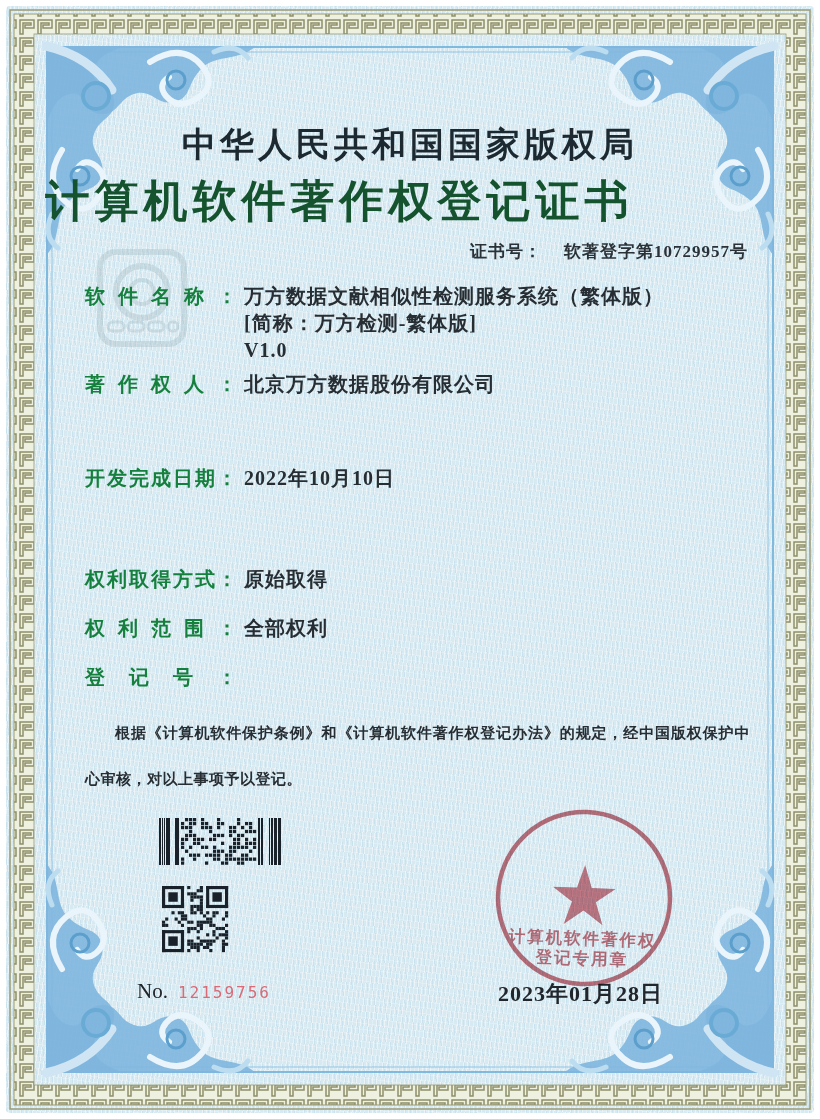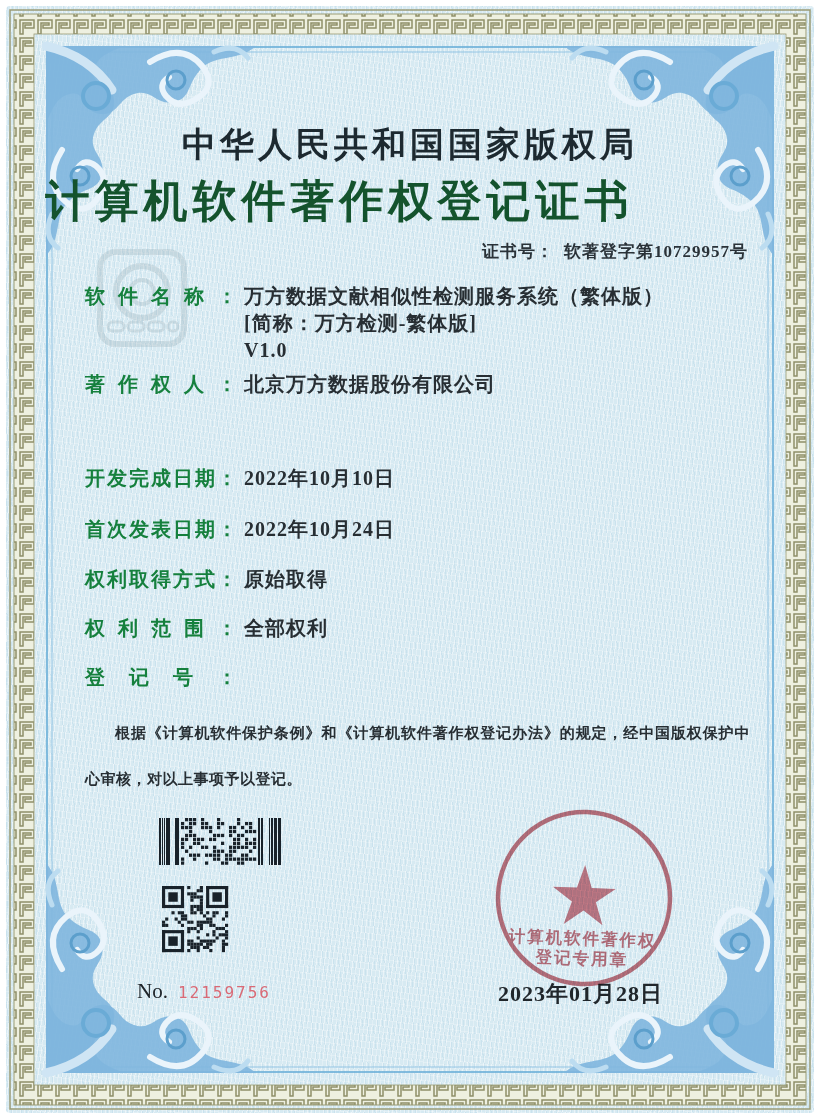--- a/index.html
+++ b/index.html
@@ -13,21 +13,21 @@
            repeating-linear-gradient(8deg, rgba(255,255,255,0.25) 0 1px, rgba(255,255,255,0) 1px 6px);
          border-radius:4px;}
   svg.deco{position:absolute;left:0;top:0;z-index:2;}
   .content{position:absolute;left:0;top:0;width:820px;height:1119px;z-index:3;}
   .authority{position:absolute;left:0;top:122px;width:820px;text-align:center;
              font-size:34px;font-weight:bold;color:#1d2930;letter-spacing:4px;}
   .cert-title{position:absolute;left:0;top:172px;width:679px;text-align:center;
               font-size:44px;font-weight:bold;color:#14532d;letter-spacing:5px;}
   .certno{position:absolute;right:72px;top:240px;font-size:17px;font-weight:bold;
           color:#2a3238;letter-spacing:1px;}
-  .certno .lbl{margin-right:10px;padding-left:28px;}
+  .certno .lbl{margin-right:22px;padding-left:28px;}
   .row{position:absolute;left:85px;color:#272e33;font-size:20px;font-weight:bold;}
   .row .label{display:inline-block;width:152px;text-align:justify;text-align-last:justify;
               vertical-align:top;color:#15803d;}
   .row .vals{display:inline-block;vertical-align:top;margin-left:2px;max-width:520px;
              letter-spacing:1px;}
   .vals div{line-height:27px;}
   .statement{position:absolute;left:85px;top:710px;width:665px;font-size:15px;
              font-weight:600;color:#272e33;line-height:46px;text-indent:2em;
              text-align:justify;letter-spacing:0.5px;}
   .footer-no{position:absolute;left:137px;top:979px;font-size:21px;color:#20262b;}
@@ -115,26 +115,20 @@
     </div>
   </div>
 
   <div class="row" style="top:465px;">
     <span class="label">开发完成日期：</span>
     <div class="vals">
       <div>2022年10月10日</div>
     </div>
   </div>
 
-  <div class="row" style="top:516px;">
-    <span class="label">首次发表日期：</span>
-    <div class="vals">
-      <div>2022年10月24日</div>
-    </div>
-  </div>
 
   <div class="row" style="top:566px;">
     <span class="label">权利取得方式：</span>
     <div class="vals">
       <div>原始取得</div>
     </div>
   </div>
 
   <div class="row" style="top:615px;">
     <span class="label">权利范围：</span>

